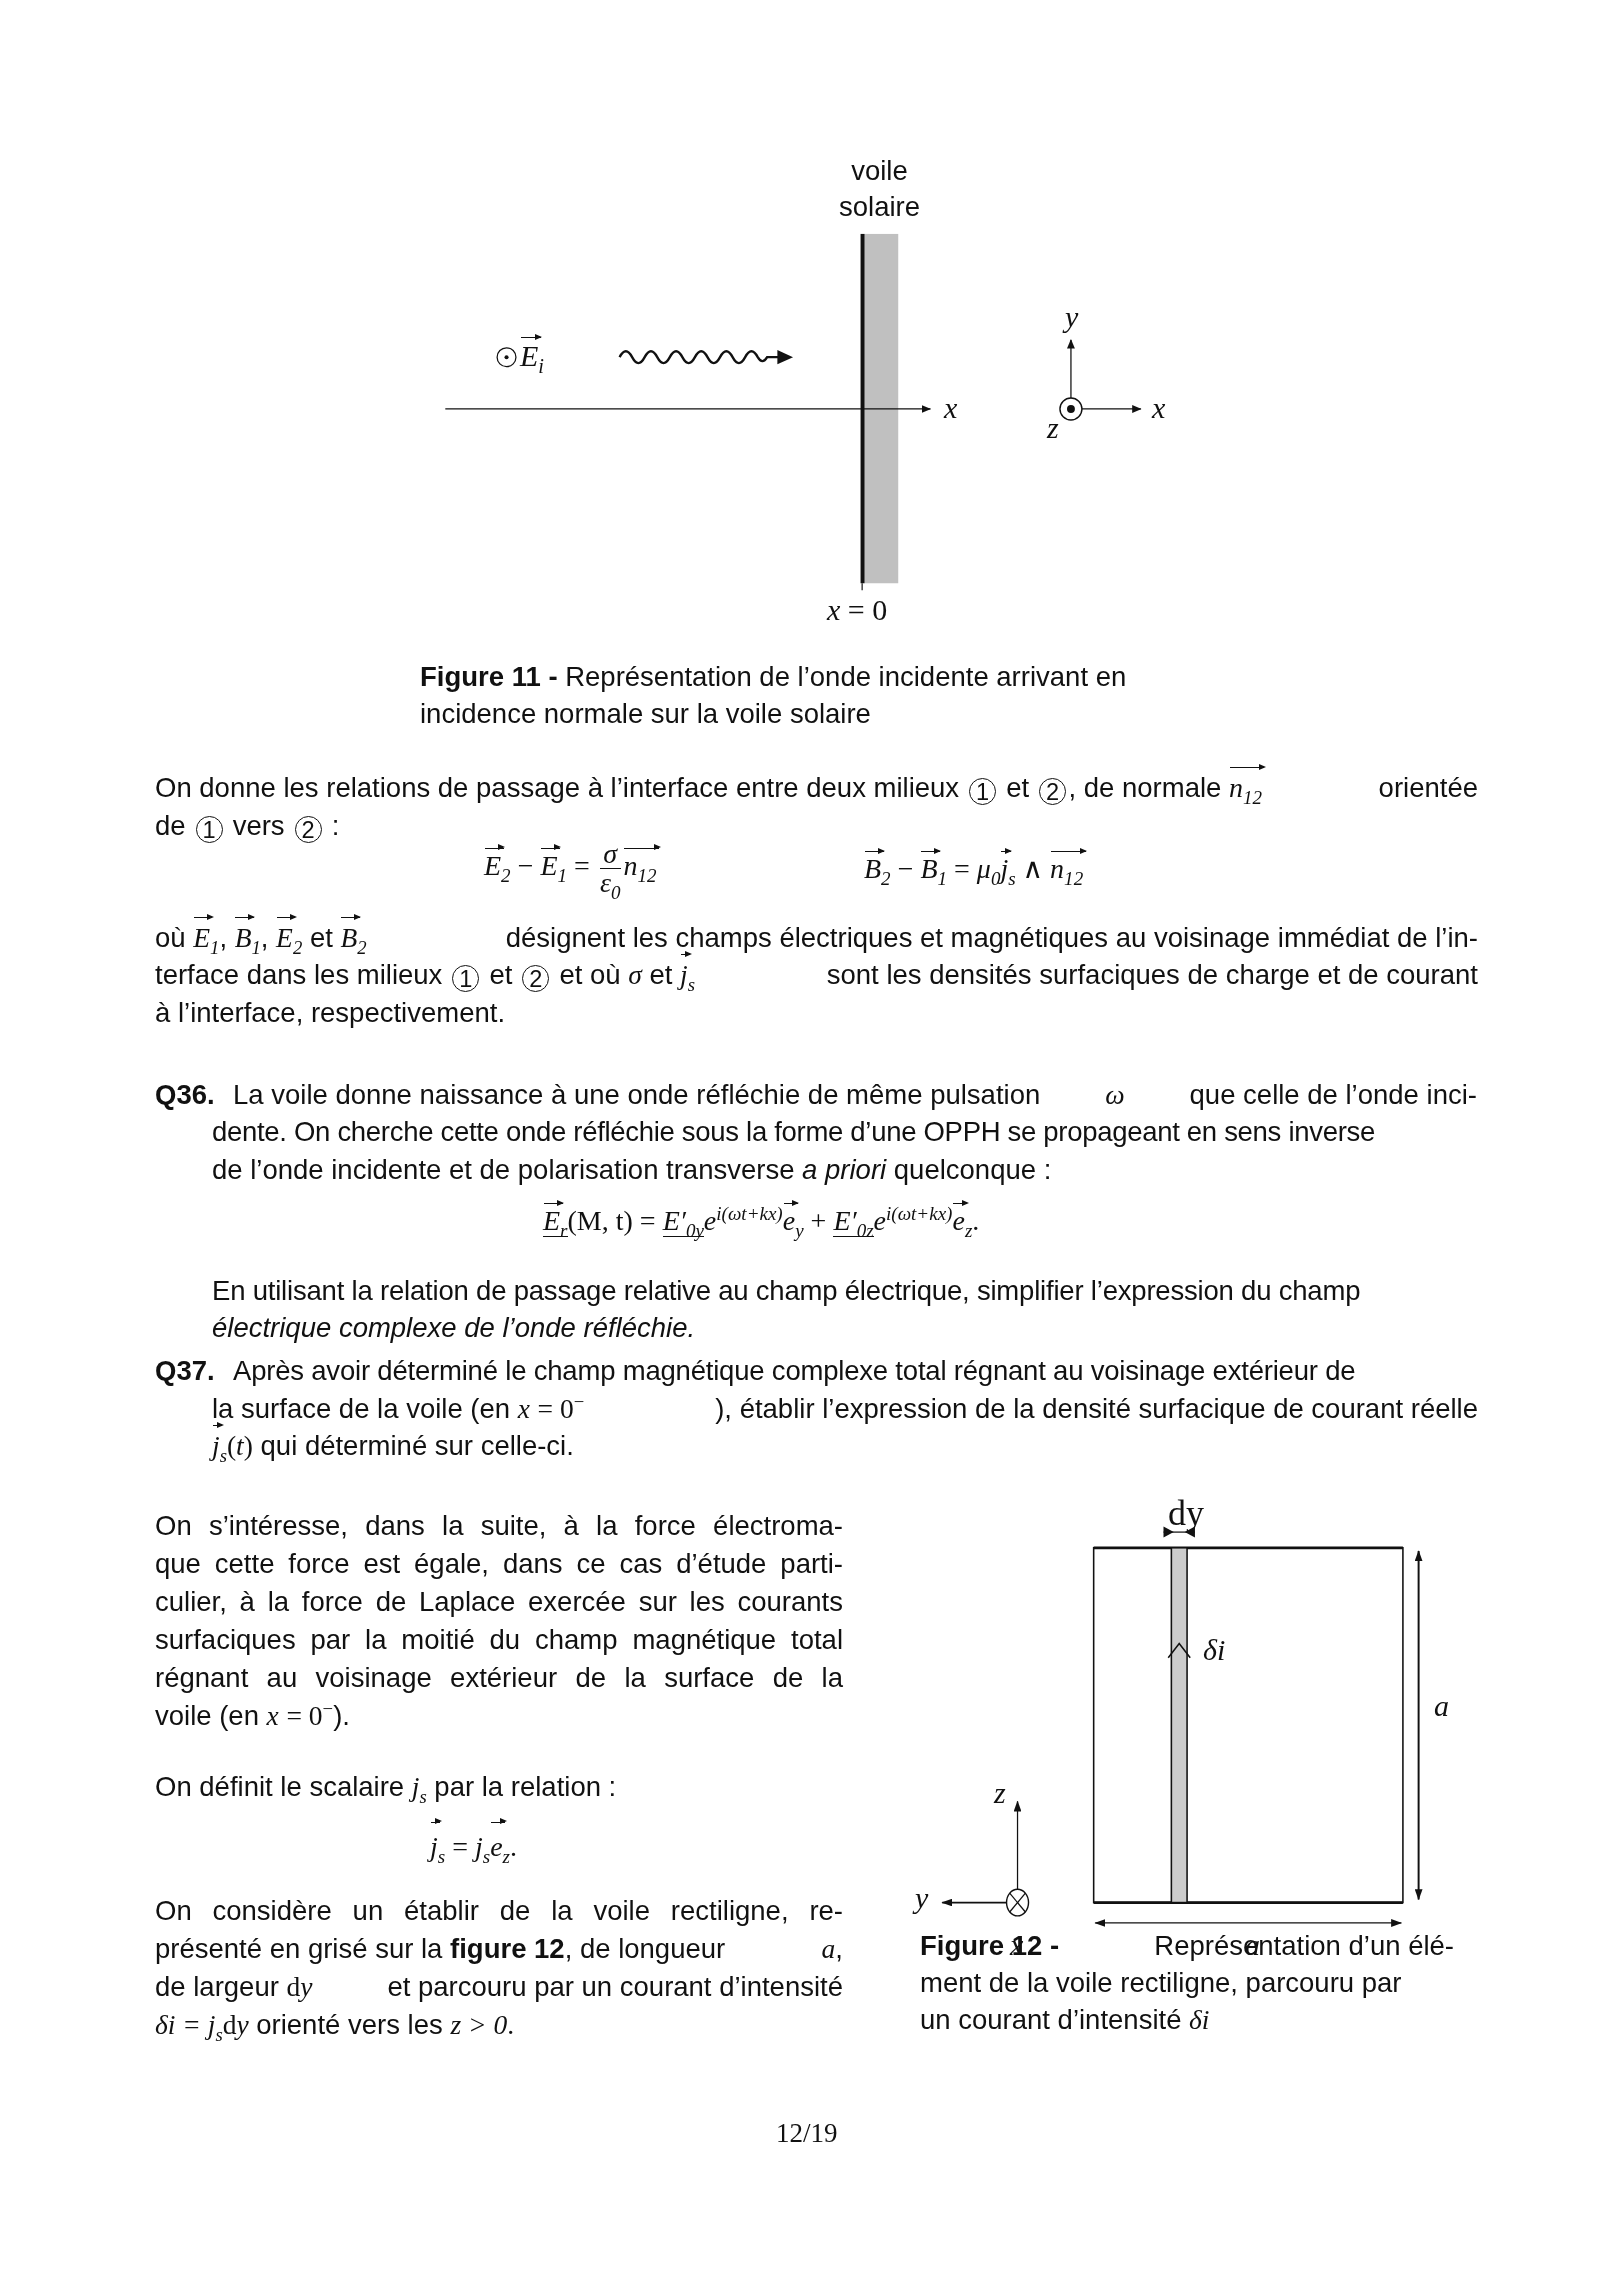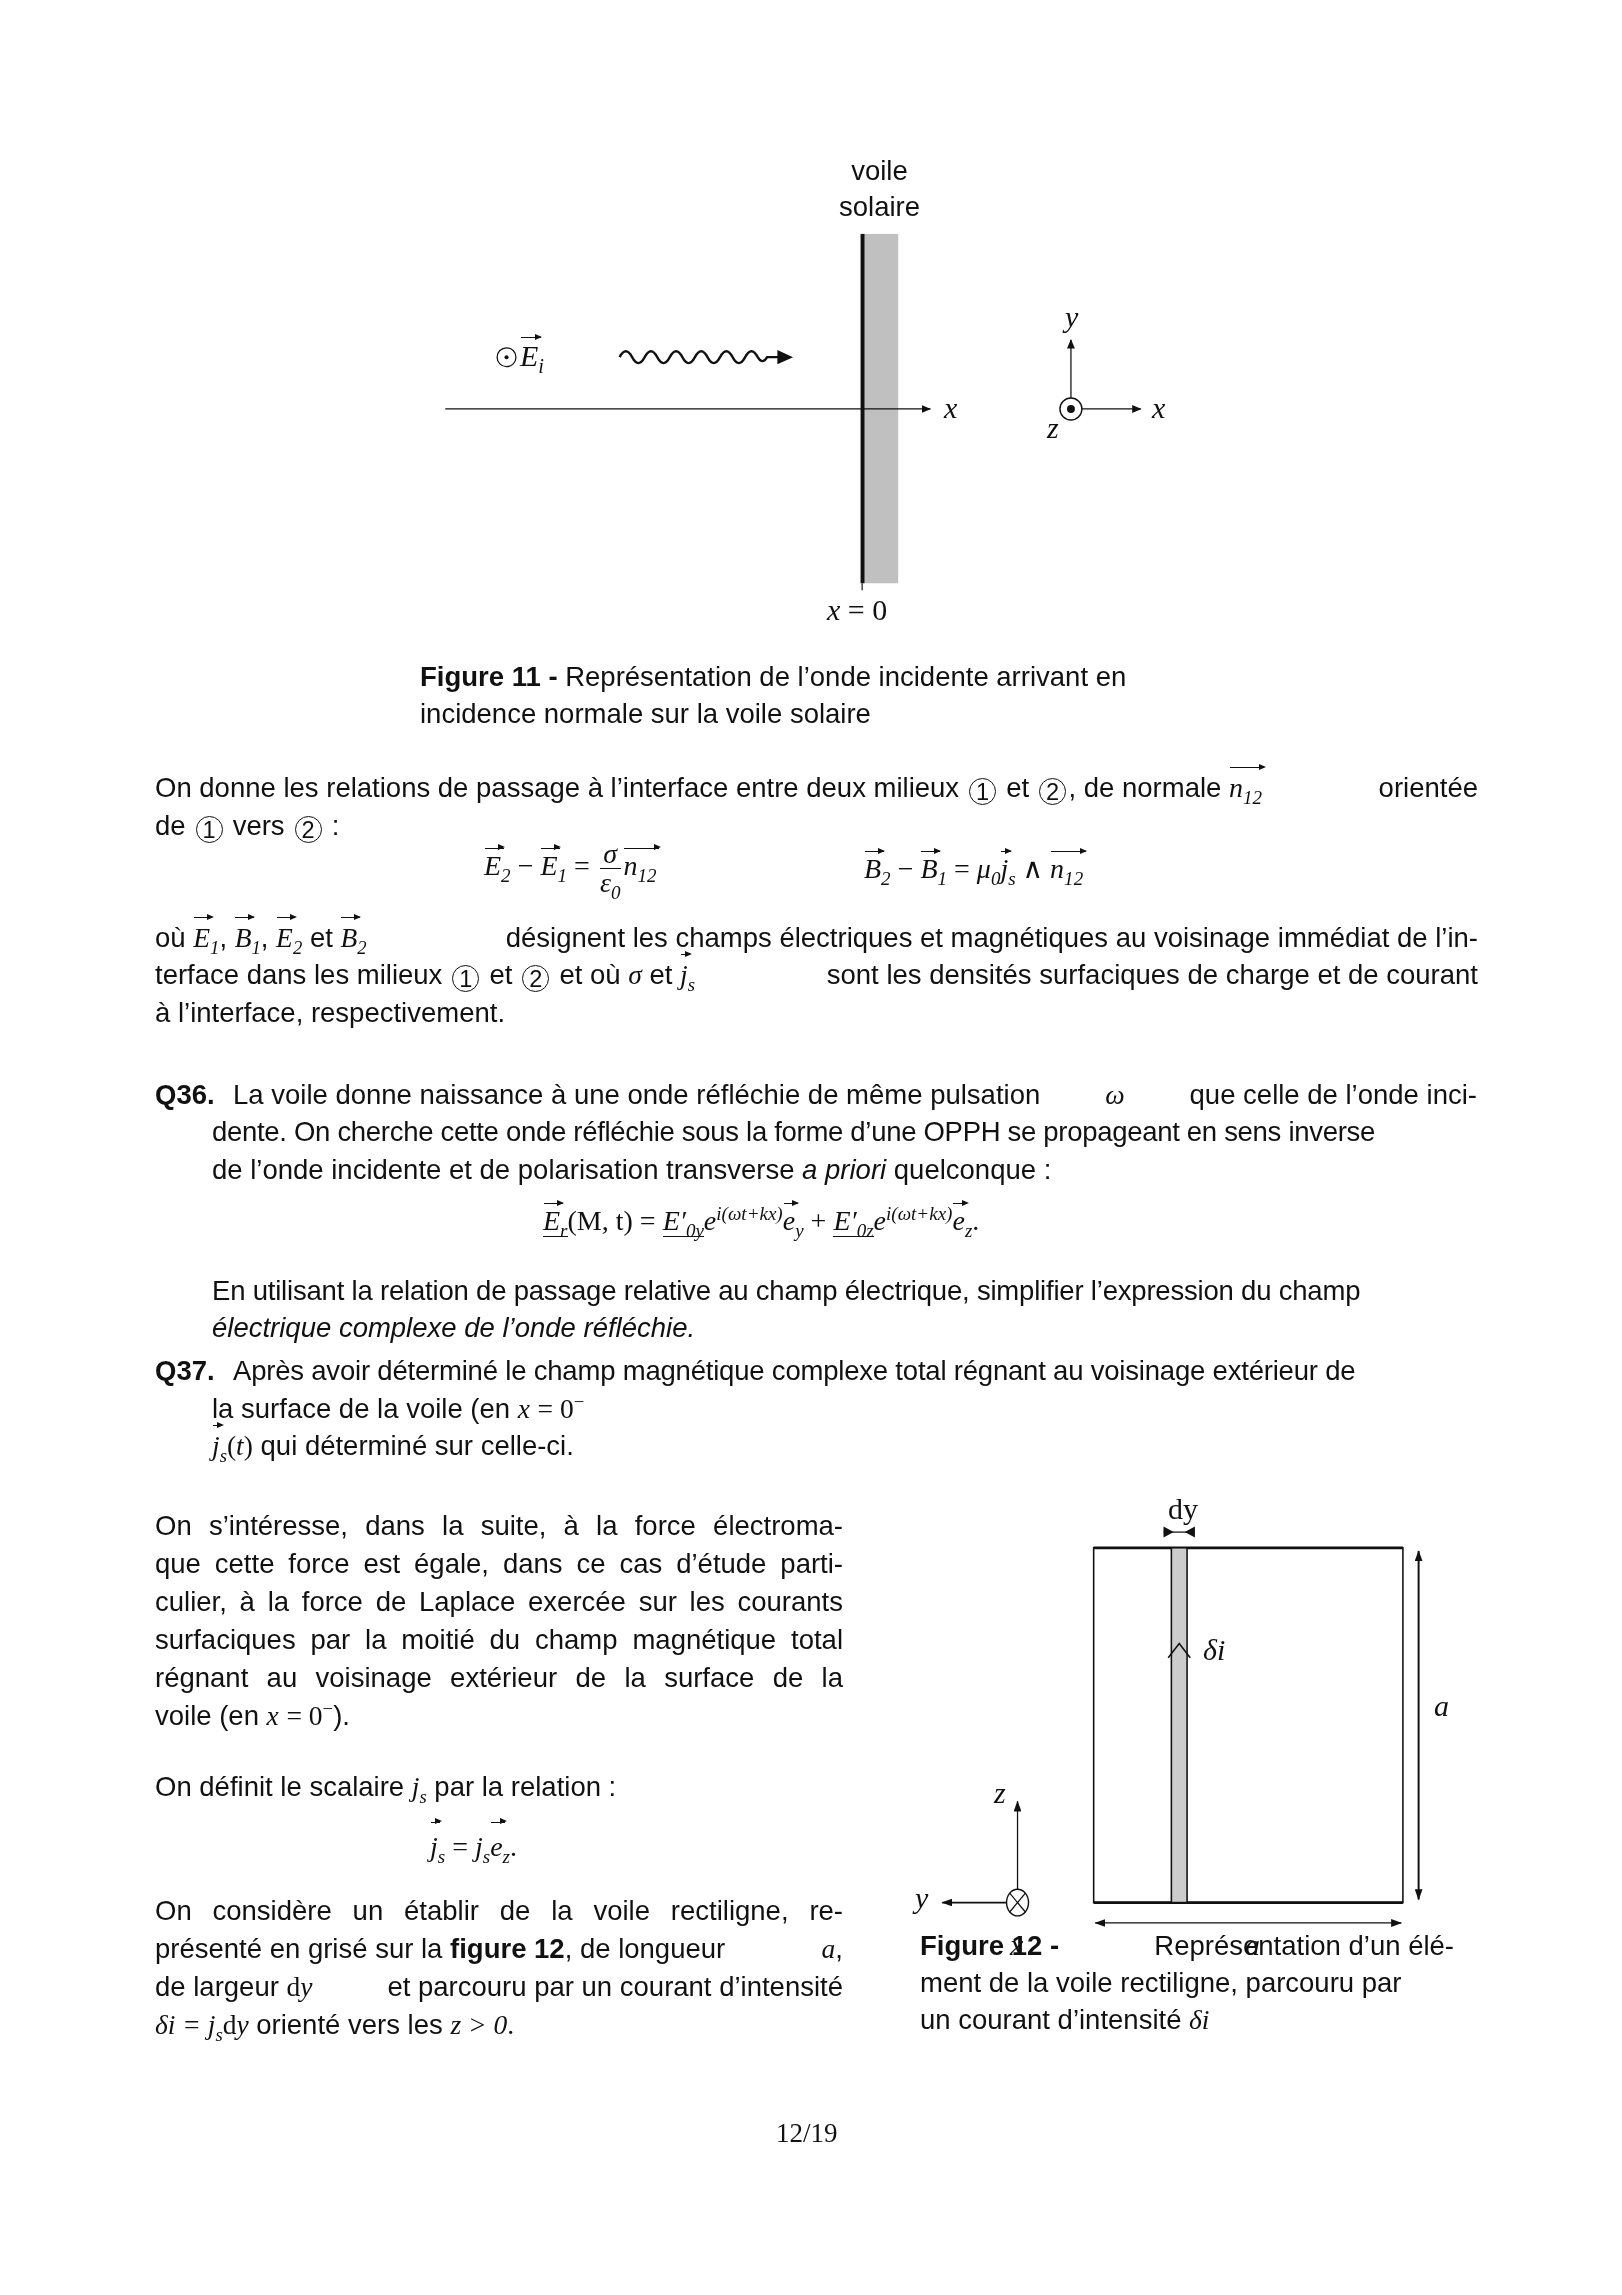--- a/index.html
+++ b/index.html
@@ -123,20 +123,21 @@
   <span class="mr">+</span>
   <span class="m und"><span>E′</span><sub>0z</sub></span><span class="m">e<sup>i(ωt+kx)</sup></span><span class="m"><span class="vec">e</span><sub>z</sub></span><span class="mr">.</span>
 </div>
 <div class="abs txt" style="left:212px;top:1272px;letter-spacing:-0.2px;">En utilisant la relation de passage relative au champ électrique, simplifier l’expression du champ</div>
 <div class="abs txt" style="left:212px;top:1309px;font-style:italic;">électrique complexe de l’onde réfléchie.</div>
 
 <div class="abs txt bold" style="left:155px;top:1352px;">Q37.</div>
 <div class="abs txt" style="left:233px;top:1352px;letter-spacing:-0.2px;">Après avoir déterminé le champ magnétique complexe total régnant au voisinage extérieur de</div>
 <div class="abs txt" style="left:212px;top:1390px;width:1266px;display:flex;justify-content:space-between;">
   <span><span>la surface de la voile (en</span> <span class="m">x</span> <span class="mr">= 0<sup>−</sup></span></span>
+  <span>), établir l’expression de la densité surfacique de courant réelle</span>
 </div>
 <div class="abs txt" style="left:212px;top:1427px;">
   <span class="m"><span class="vec">j</span><sub>s</sub></span><span class="mr">(<i>t</i>)</span> <span>qui déterminé sur celle-ci.</span>
 </div>
 
 <div class="abs" style="left:155px;top:1507px;width:688px;">
   <div class="txt just">On s’intéresse, dans la suite, à la force électroma-</div>
   <div class="txt just">que cette force est égale, dans ce cas d’étude parti-</div>
   <div class="txt just">culier, à la force de Laplace exercée sur les courants</div>
   <div class="txt just">surfaciques par la moitié du champ magnétique total</div>
@@ -187,21 +188,21 @@
     <line x1="1395" y1="2450" x2="1785" y2="2450" stroke="#111" stroke-width="1.6" marker-end="url(#ah2)" marker-start="url(#ah2s)"></line>
 
     <line x1="1296" y1="2424" x2="1296" y2="2295" stroke="#111" stroke-width="1.6" marker-end="url(#ah2)"></line>
     <line x1="1296" y1="2424" x2="1200" y2="2424" stroke="#111" stroke-width="2.2" marker-end="url(#ah2)"></line>
     <g>
       <ellipse cx="1296" cy="2424" rx="14" ry="17" fill="#fff" stroke="#111" stroke-width="1.8"></ellipse>
       <line x1="1286" y1="2412" x2="1306" y2="2436" stroke="#111" stroke-width="1.6"></line>
       <line x1="1306" y1="2412" x2="1286" y2="2436" stroke="#111" stroke-width="1.6"></line>
     </g>
   </svg>
-  <div class="abs mr" style="left:1168px;top:1492px;font-size:30px;"><span>dy</span></div>
+  <div class="abs mr" style="left:1168px;top:1492px;font-size:36px;"><span>dy</span></div>
   <div class="abs m" style="left:1203px;top:1633px;font-size:30px;">δi</div>
   <div class="abs m" style="left:1434px;top:1689px;font-size:30px;">a</div>
   <div class="abs m" style="left:1245px;top:1928px;font-size:30px;">a</div>
   <div class="abs m" style="left:994px;top:1776px;font-size:30px;">z</div>
   <div class="abs m" style="left:915px;top:1881px;font-size:30px;">y</div>
   <div class="abs m" style="left:1010px;top:1928px;font-size:30px;">x</div>
 </div>
 
 <div class="abs caption" style="left:920px;top:1927px;width:534px;">
   <div style="display:flex;justify-content:space-between;">

